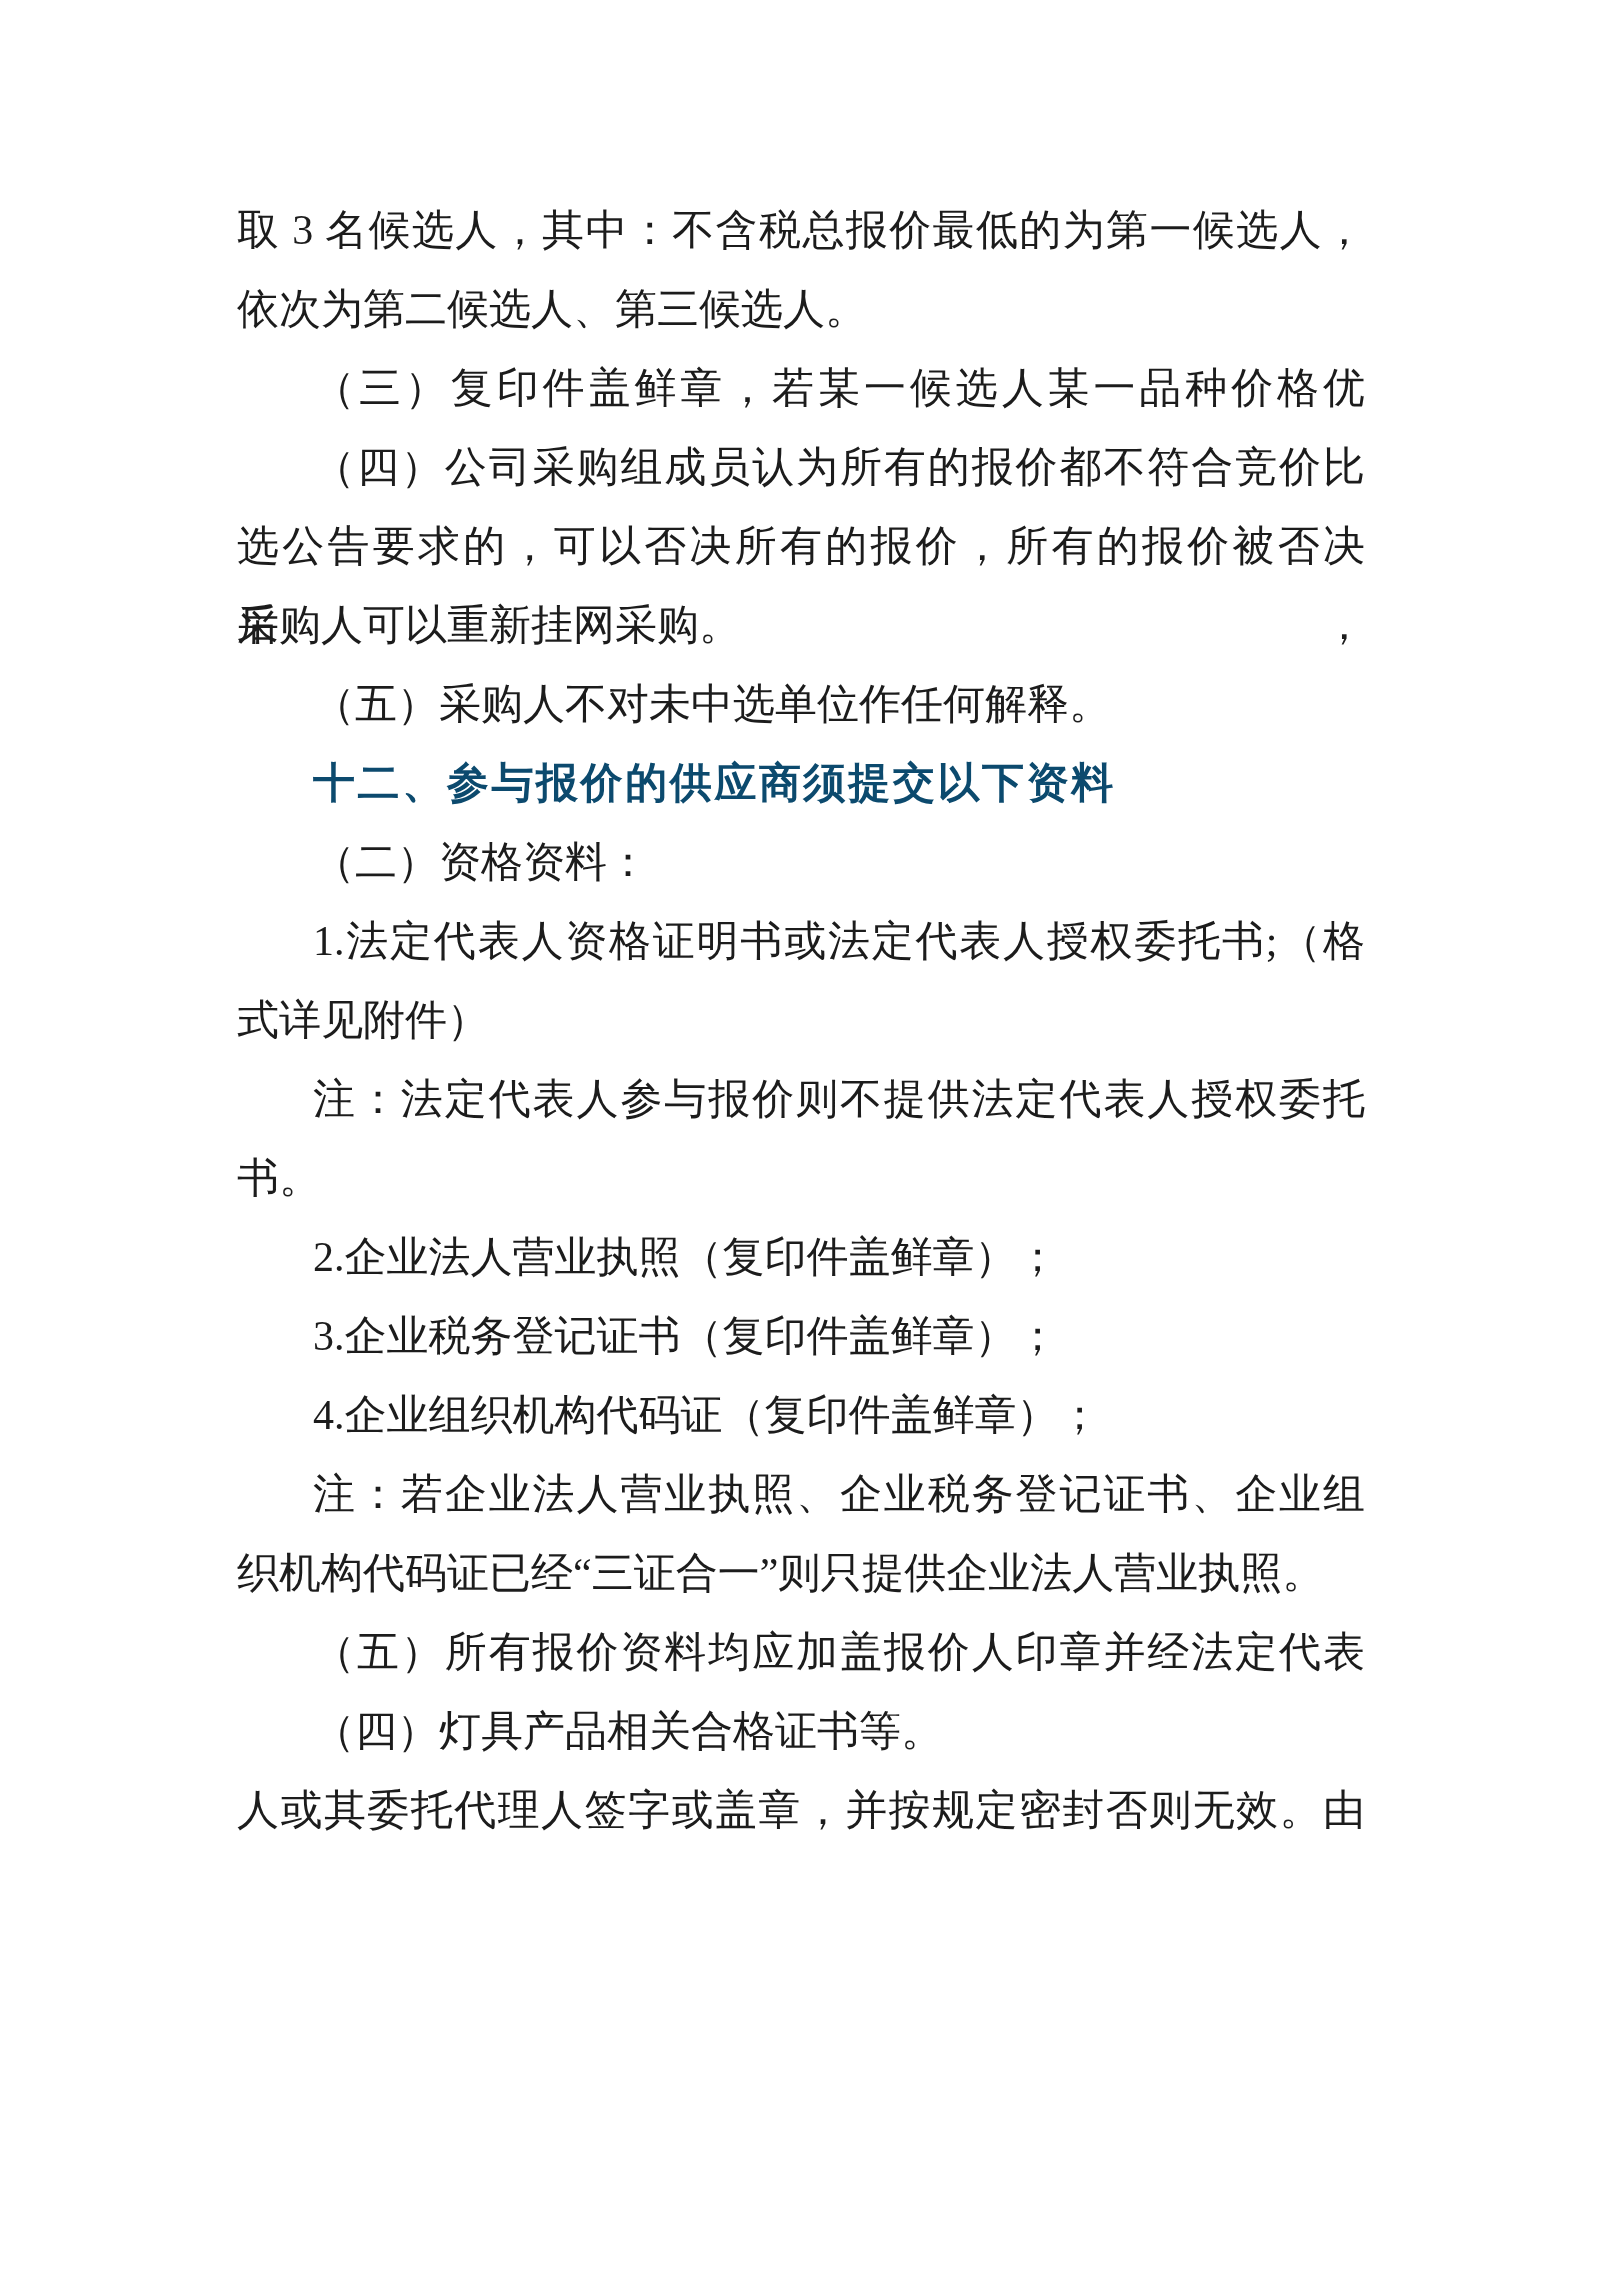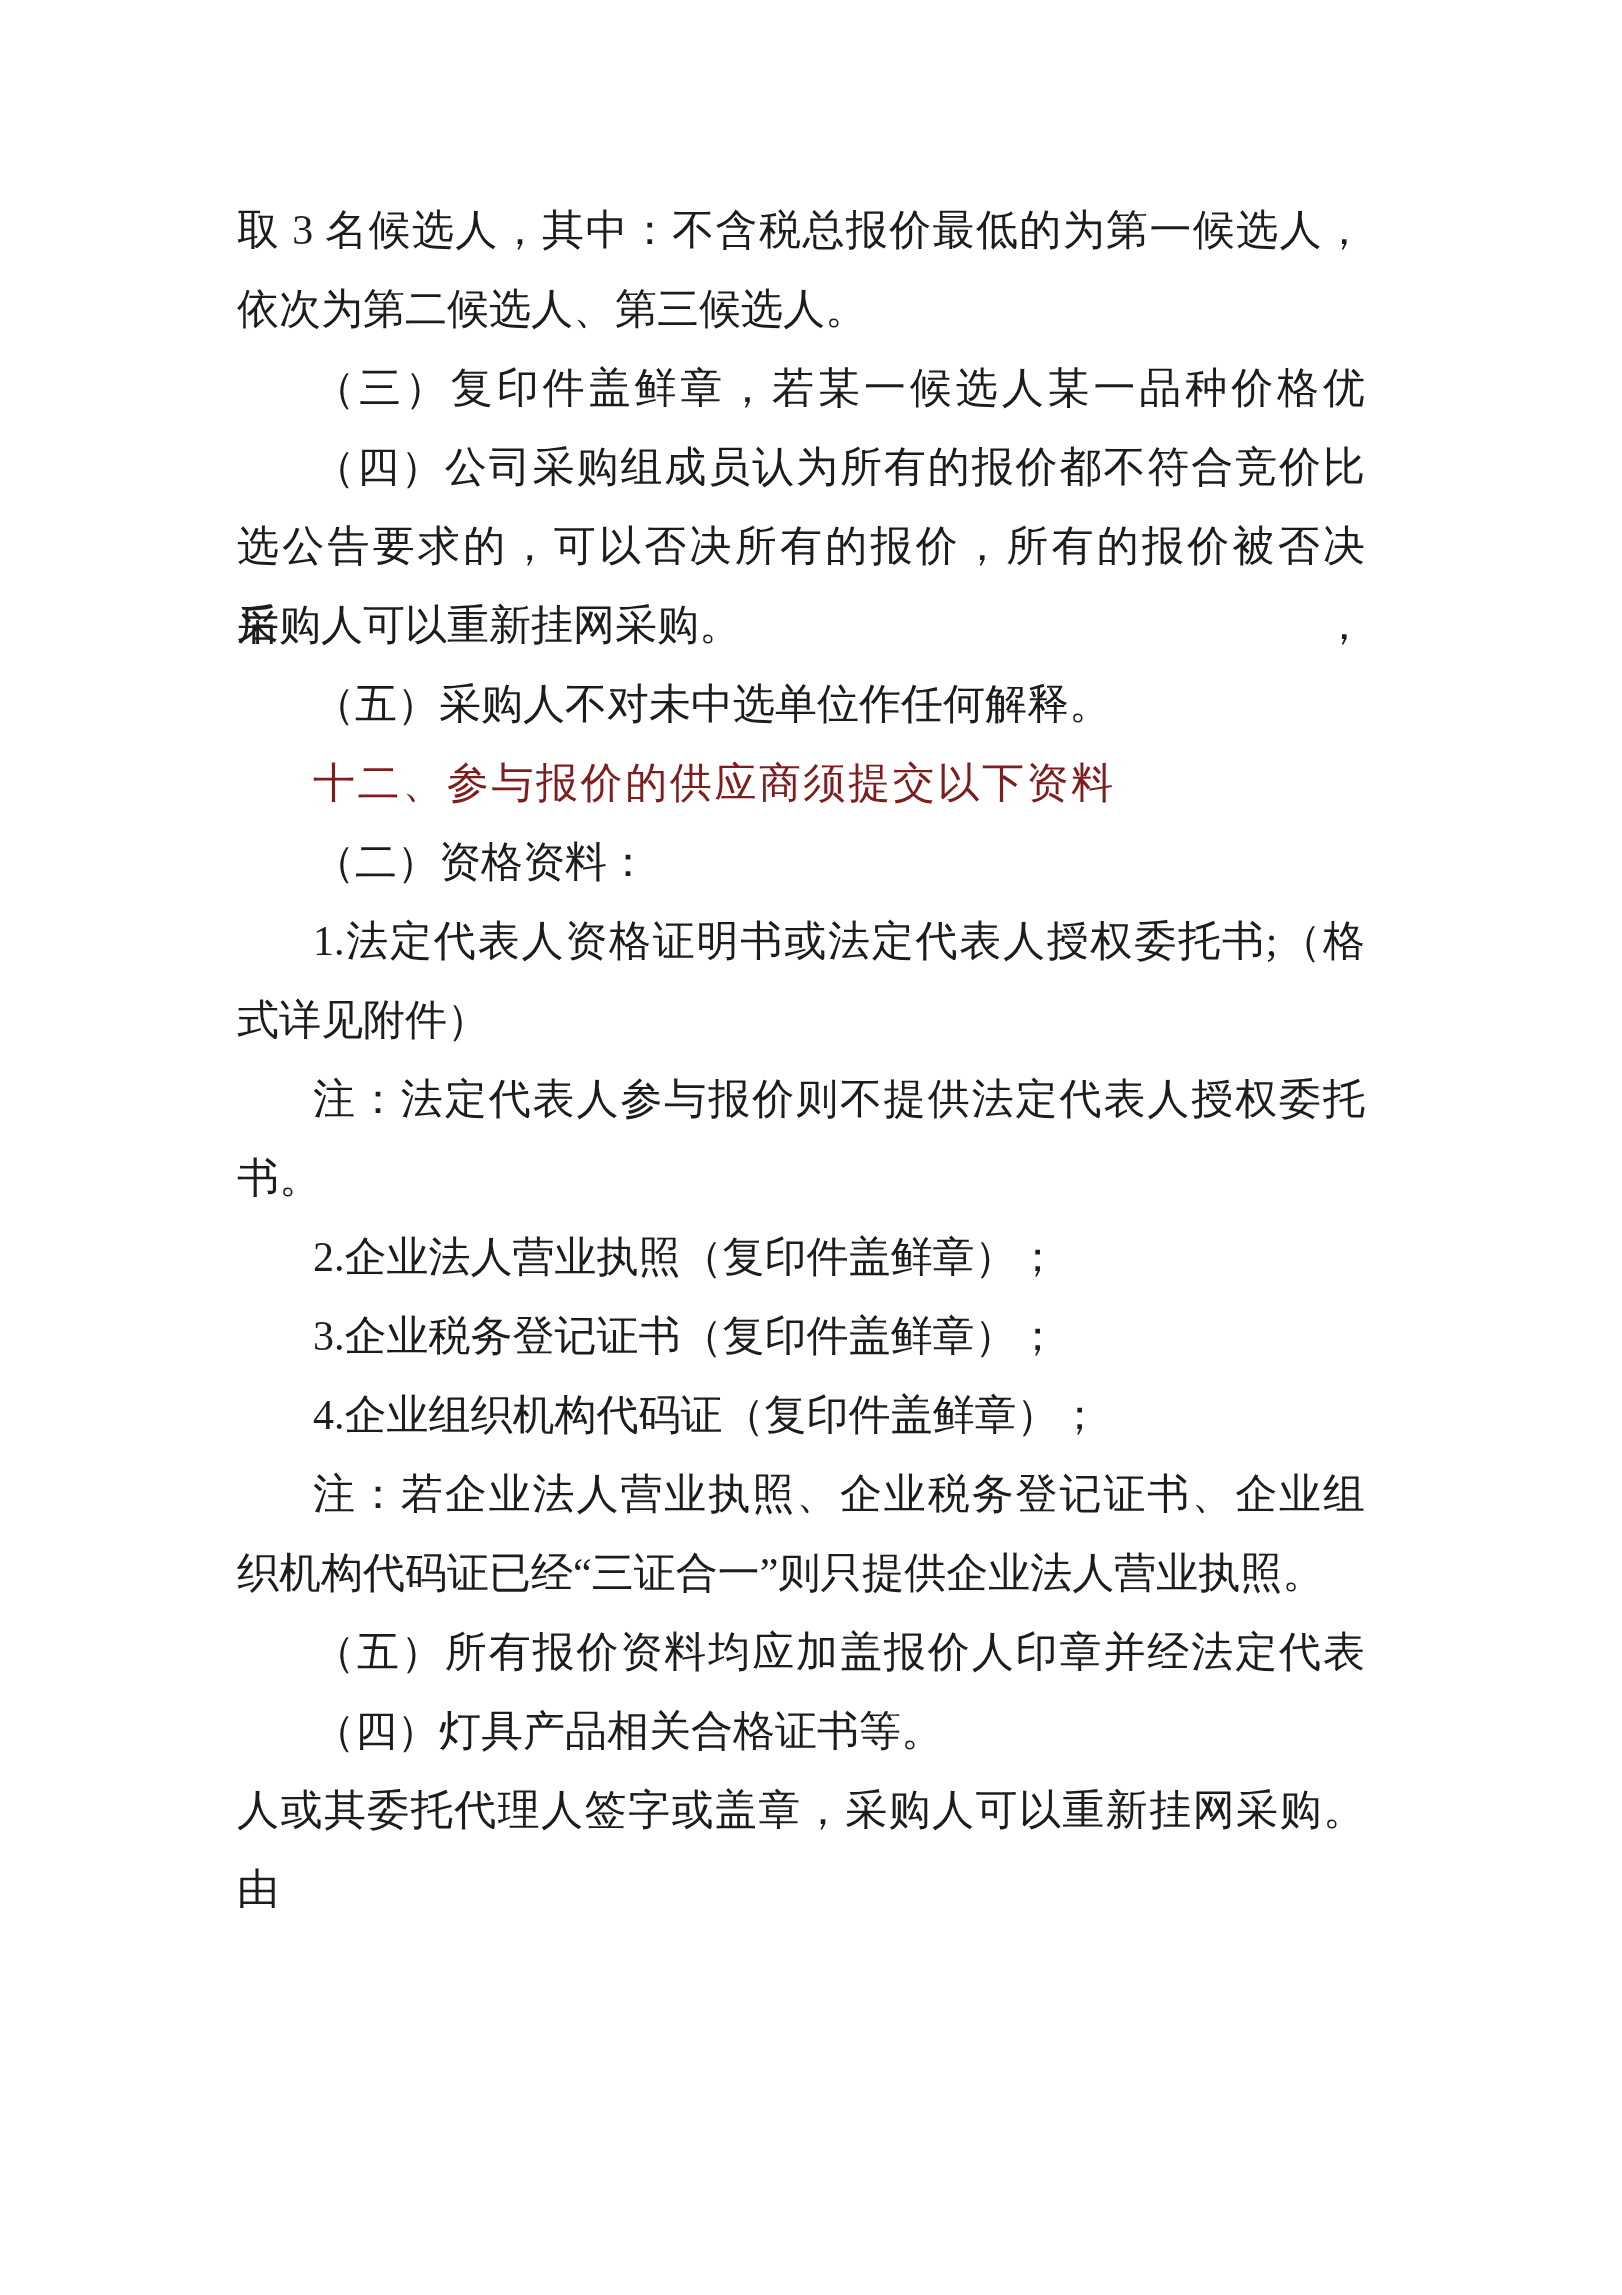--- a/index.html
+++ b/index.html
@@ -34,23 +34,23 @@
   .line.indent {
     padding-left: 76px;
   }
   .line.justify {
     white-space: normal;
     text-align: justify;
     text-align-last: justify;
     text-justify: inter-character;
   }
   .line.bold {
-    font-weight: normal;
+    font-weight: bold;
     letter-spacing: 2.6px;
-    color: #7f1d1d;
+    color: #0c4a6e;
   }
 </style>
 </head>
 <body>
 
 <div class="page">
   <div class="body-text">
       <div class="line justify">取 3 名候选人，其中：不含税总报价最低的为第一候选人，</div>
       <div class="line">依次为第二候选人、第三候选人。</div>
       <div class="line indent justify">（三）复印件盖鲜章，若某一候选人某一品种价格优</div>
@@ -64,16 +64,16 @@
       <div class="line">式详见附件）</div>
       <div class="line indent justify">注：法定代表人参与报价则不提供法定代表人授权委托</div>
       <div class="line">书。</div>
       <div class="line indent">2.企业法人营业执照（复印件盖鲜章）；</div>
       <div class="line indent">3.企业税务登记证书（复印件盖鲜章）；</div>
       <div class="line indent">4.企业组织机构代码证（复印件盖鲜章）；</div>
       <div class="line indent justify">注：若企业法人营业执照、企业税务登记证书、企业组</div>
       <div class="line">织机构代码证已经“三证合一”则只提供企业法人营业执照。</div>
       <div class="line indent justify">（五）所有报价资料均应加盖报价人印章并经法定代表</div>
       <div class="line indent">（四）灯具产品相关合格证书等。</div>
-      <div class="line justify">人或其委托代理人签字或盖章，采购人可以重新挂网采购。由</div>
+      <div class="line justify">人或其委托代理人签字或盖章，并按规定密封否则无效。由</div>
     </div>
 </div>
 
 
 </body></html>

